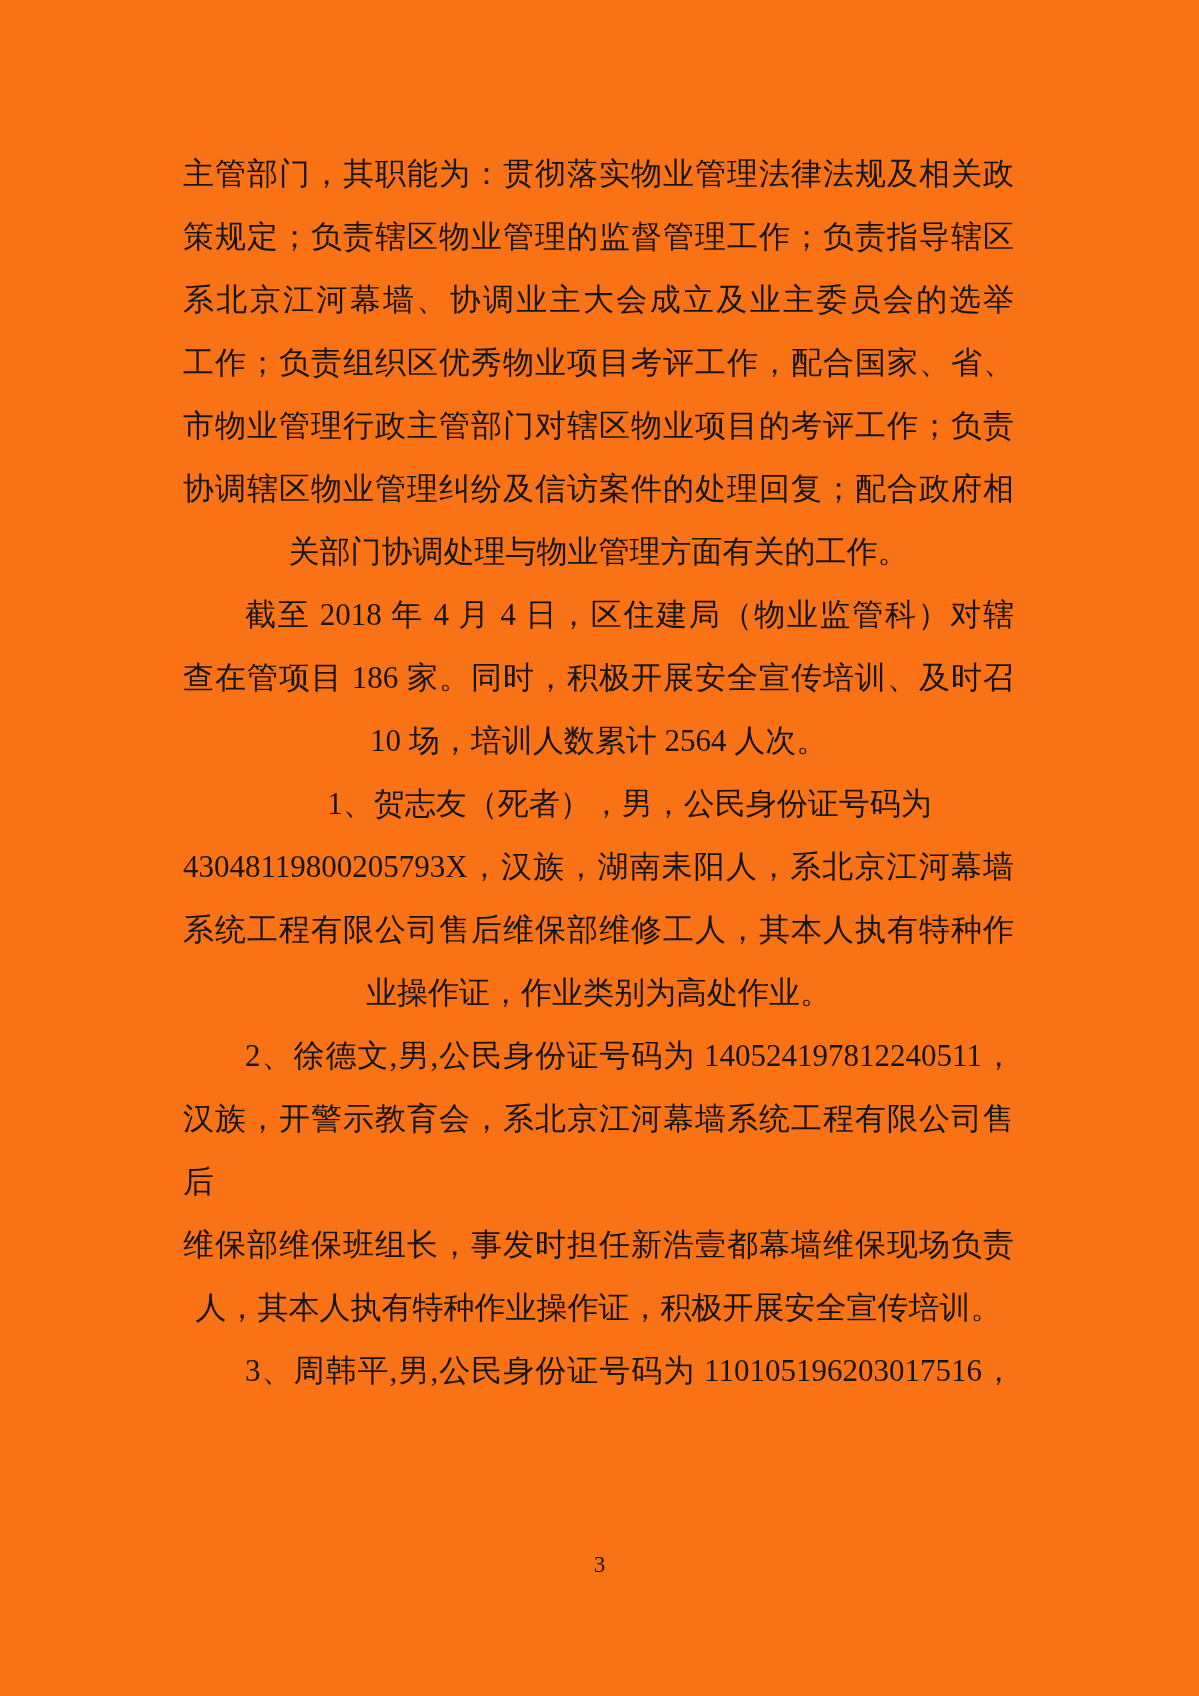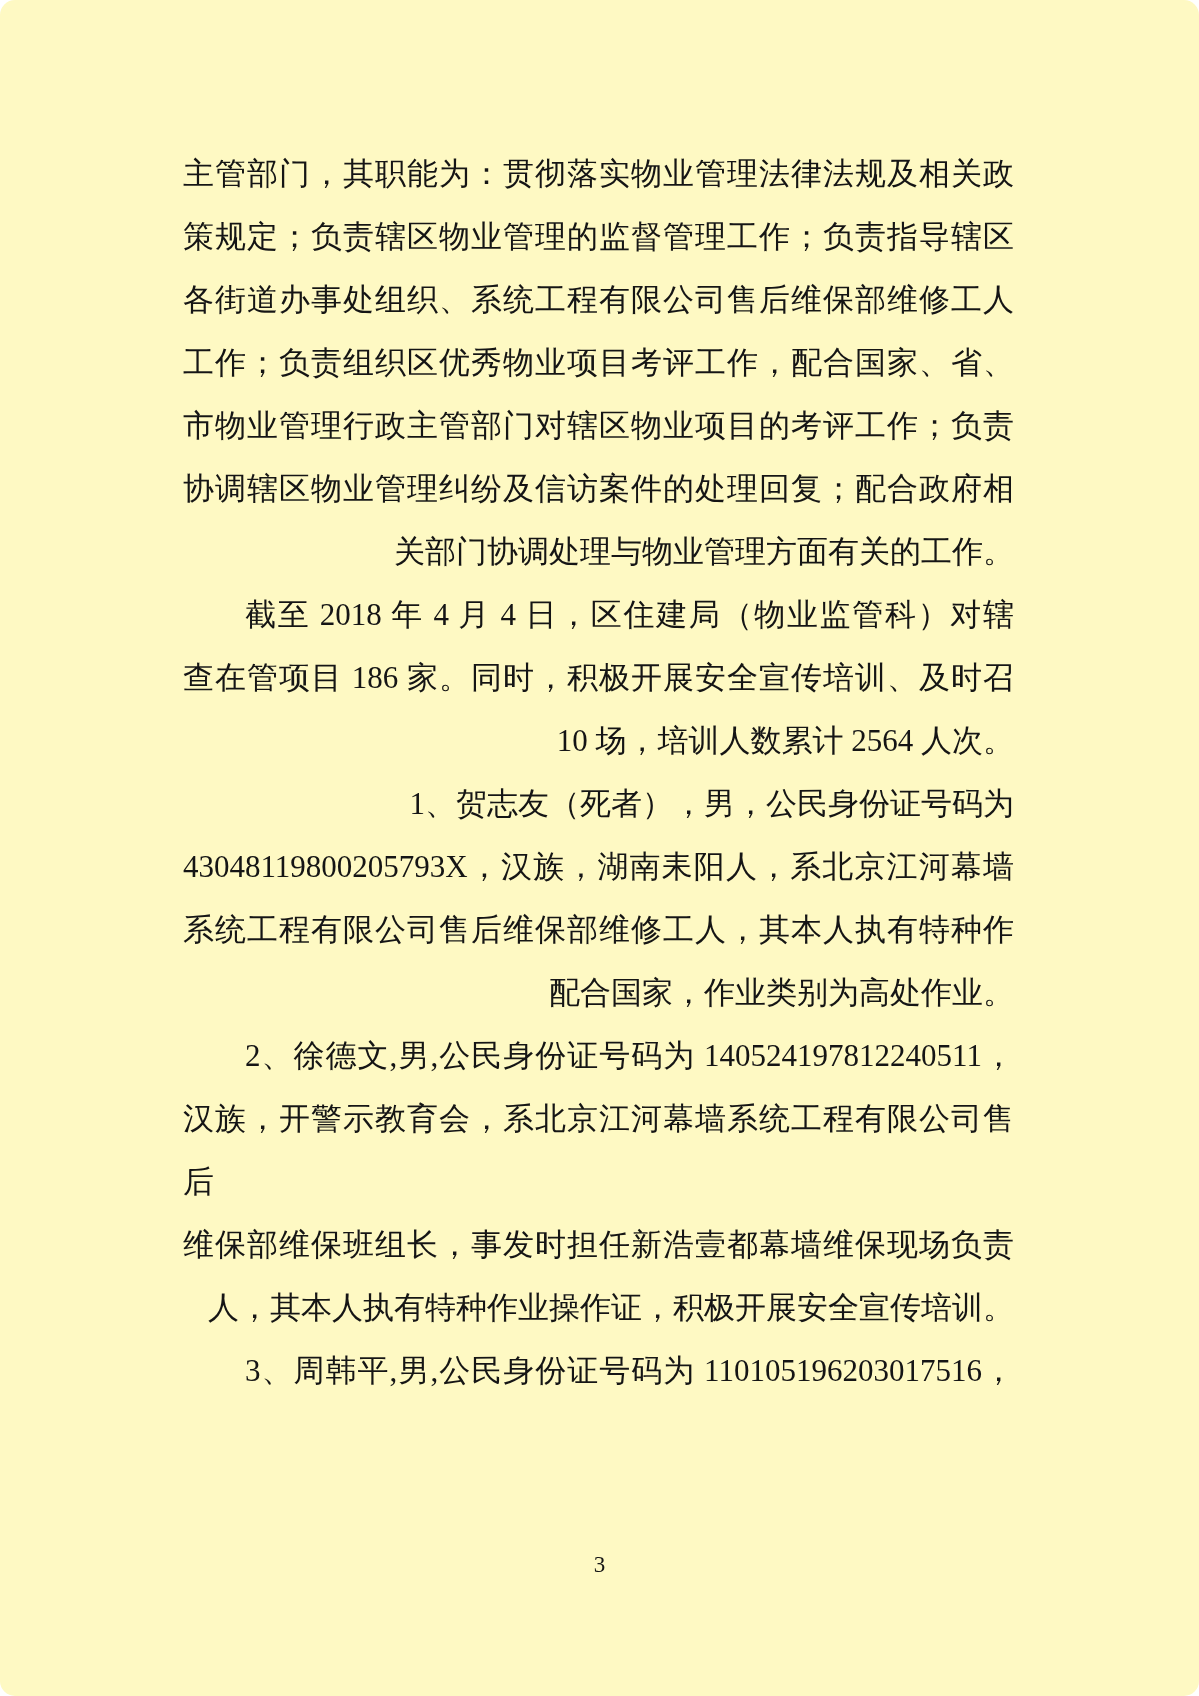--- a/index.html
+++ b/index.html
@@ -4,37 +4,36 @@
 <style>
   html, body {
     margin: 0;
     padding: 0;
     background: #ffffff;
   }
   .page {
     position: relative;
     width: 1199px;
     height: 1696px;
-    background: #fef9c3;
+    background: #f97316;
     font-family: "Liberation Serif", "DejaVu Serif", serif;
     color: #151515;
     overflow: hidden;
-    border-radius: 15px;
   }
   .textblock {
     position: absolute;
     left: 183px;
     top: 142px;
     width: 831px;
   }
   .line {
     min-height: 63px;
     line-height: 63px;
     font-size: 31px;
-    text-align: right;
+    text-align: center;
     white-space: normal;
   }
   .line.fill {
     text-align: justify;
     text-align-last: justify;
   }
   .line.indent {
     padding-left: 62px;
   }
   .page-number {
@@ -48,32 +47,32 @@
     color: #151515;
   }
 </style>
 </head>
 <body>
 
 <div class="page">
   <div class="textblock" id="textblock">
       <div class="line fill">主管部门，其职能为：贯彻落实物业管理法律法规及相关政</div>
       <div class="line fill">策规定；负责辖区物业管理的监督管理工作；负责指导辖区</div>
-      <div class="line fill">各街道办事处组织、系统工程有限公司售后维保部维修工人</div>
+      <div class="line fill">系北京江河幕墙、协调业主大会成立及业主委员会的选举</div>
       <div class="line fill">工作；负责组织区优秀物业项目考评工作，配合国家、省、</div>
       <div class="line fill">市物业管理行政主管部门对辖区物业项目的考评工作；负责</div>
       <div class="line fill">协调辖区物业管理纠纷及信访案件的处理回复；配合政府相</div>
       <div class="line">关部门协调处理与物业管理方面有关的工作。</div>
       <div class="line fill indent">截至 2018 年 4 月 4 日，区住建局（物业监管科）对辖</div>
       <div class="line fill">查在管项目 186 家。同时，积极开展安全宣传培训、及时召</div>
       <div class="line">10 场，培训人数累计 2564 人次。</div>
       <div class="line indent">1、贺志友（死者），男，公民身份证号码为</div>
       <div class="line fill">43048119800205793X，汉族，湖南耒阳人，系北京江河幕墙</div>
       <div class="line fill">系统工程有限公司售后维保部维修工人，其本人执有特种作</div>
-      <div class="line">配合国家，作业类别为高处作业。</div>
+      <div class="line">业操作证，作业类别为高处作业。</div>
       <div class="line fill indent">2、徐德文,男,公民身份证号码为 140524197812240511，</div>
       <div class="line fill">汉族，开警示教育会，系北京江河幕墙系统工程有限公司售后</div>
       <div class="line fill">维保部维保班组长，事发时担任新浩壹都幕墙维保现场负责</div>
       <div class="line">人，其本人执有特种作业操作证，积极开展安全宣传培训。</div>
       <div class="line fill indent">3、周韩平,男,公民身份证号码为 110105196203017516，</div>
     </div>
   <div class="page-number">3</div>
 </div>
 
 </body></html>

